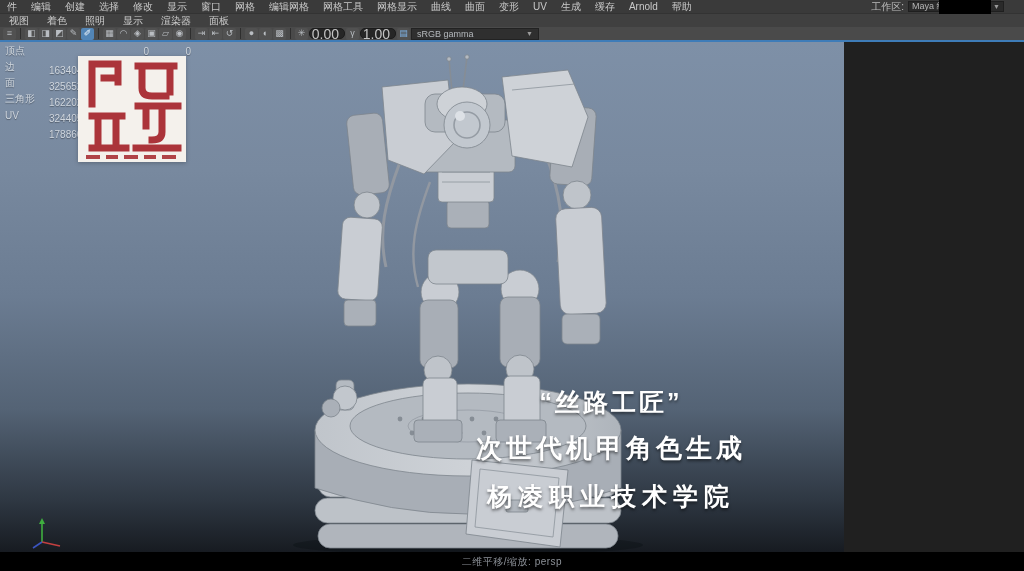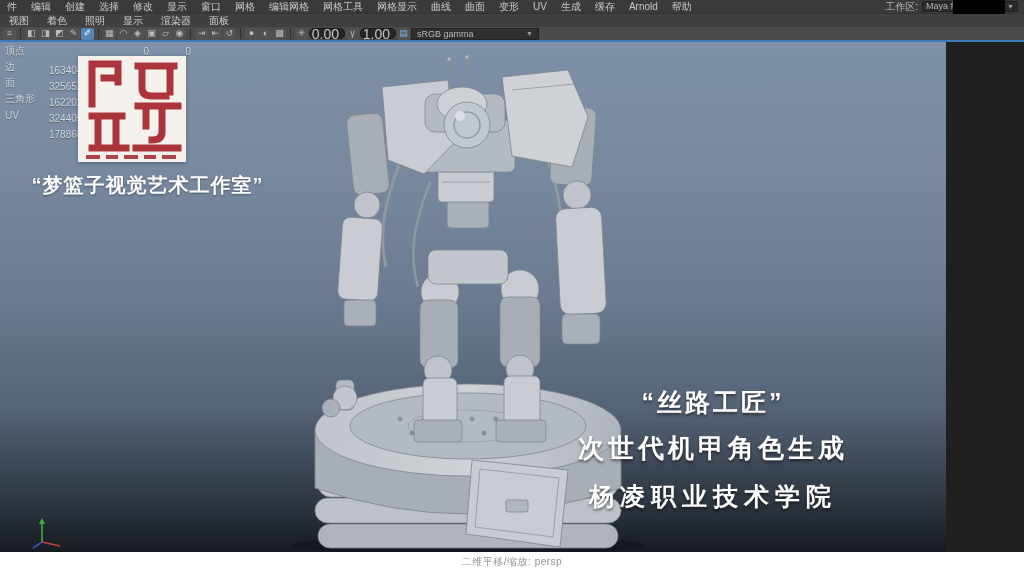--- a/index.html
+++ b/index.html
@@ -5,21 +5,21 @@
   * { margin:0; padding:0; box-sizing:border-box; }
   html,body { width:1024px; height:571px; overflow:hidden; background:#202020;
               font-family:"Liberation Sans","DejaVu Sans",sans-serif; }
   .app { position:relative; width:1024px; height:571px; }
 
   
   .menubar { height:13px; background:#3a3a3a; display:flex; align-items:center;
              font-size:10px; color:#c9c9c9; white-space:nowrap; }
   .menubar .mitem { padding:0 7px; cursor:default; }
   .menubar .spacer { flex:1; }
-  .workspace { display:flex; align-items:center; gap:4px; padding-right:6px; font-size:10px; color:#bdbdbd; }
+  .workspace { display:flex; align-items:center; gap:4px; padding-right:20px; font-size:10px; color:#bdbdbd; }
   .ws-drop { position:relative; width:96px; height:11px; background:#2a2a2a; border:1px solid #1f1f1f;
              display:flex; align-items:center; font-size:9px; color:#b5b5b5; padding:0 3px; }
   .ws-censor { position:absolute; left:30px; top:-2px; width:52px; height:14px; background:#000; }
   .ws-caret { margin-left:auto; font-size:7px; color:#9a9a9a; }
 
   .panelmenu { height:14px; background:#404040; border-top:1px solid #333; display:flex; align-items:center;
                font-size:10px; color:#cdcdcd; }
   .panelmenu .mitem { padding:0 9px; }
 
   .statusline { height:13px; background:#4a4a4a; display:flex; align-items:center; gap:1px; padding-left:3px; }
@@ -29,21 +29,21 @@
   .sep { width:1px; height:11px; background:#2e2e2e; margin:0 3px; }
   .numfield { width:36px; height:11px; background:#262626; border:1px solid #1c1c1c; border-radius:5px;
               color:#c3c3c3; font-size:14px; display:flex; align-items:center; justify-content:flex-end;
               padding:0 5px; }
   .cs-drop { width:128px; height:12px; background:#2f2f2f; border:1px solid #222; display:flex;
              align-items:center; font-size:9px; color:#b4b8bc; padding:0 5px; gap:19px; }
   .cs-drop .ws-caret { margin-left:auto; }
   .bluebar { height:2px; background:#3e7cb8; }
 
   
-  .viewport { position:relative; width:946px; height:510px;
+  .viewport { position:relative; width:844px; height:510px;
     background:linear-gradient(180deg,#7e90a7 0%,#78899f 25%,#6b7c92 50%,#546375 72%,#2e3742 90%,#171b21 100%); }
 
   .hud { position:absolute; left:5px; top:1px; font-size:10px; color:#cfd6de;
          text-shadow:0 1px 1px rgba(0,0,0,.35); }
   .hud-row { display:flex; height:16px; align-items:center; }
   .hud-label { width:44px; }
   .hud-value { width:58px;margin-top:38px; }
   .hud-sel { width:42px; text-align:right; }
 
   .seal { position:absolute; left:78px; top:14px; width:108px; height:106px; background:#f4f1ec;
@@ -58,21 +58,21 @@
 
   .cap { position:absolute; right:18px; top:344px; width:430px; text-align:center; color:#ffffff;
          text-shadow:0 2px 3px rgba(0,0,0,.5); }
   .cap-quote { font-size:25px; font-weight:bold; letter-spacing:3px; }
   .cap-title { font-size:26px; font-weight:bold; letter-spacing:4px; margin-top:12px; white-space:nowrap; }
   .cap-sub { font-size:25px; font-weight:bold; letter-spacing:6px; margin-top:14px; }
 
   .gizmo { position:absolute; left:26px; bottom:2px; }
 
   
-  .bottombar { height:19px; background:#ffffff; display:flex; align-items:center; justify-content:center; }
+  .bottombar { height:19px; background:#000000; display:flex; align-items:center; justify-content:center; }
   .bottombar .cam { font-size:10px; color:#8d9299; letter-spacing:.5px; }
 </style>
 </head>
 <body>
 
 <div class="app">
 
   <div class="menubar">
     <span class="mitem">件</span>
     <span class="mitem">编辑</span>
@@ -190,21 +190,20 @@
           <rect x="8" y="99" width="14" height="4"></rect>
             <rect x="28" y="99" width="12" height="4"></rect>
           <rect x="46" y="99" width="14" height="4"></rect>
             <rect x="66" y="99" width="12" height="4"></rect>
           <rect x="84" y="99" width="14" height="4"></rect>
         </g>
       </svg>
     </div>
 
     <div class="wm">
-      <div class="wm-quote">“梦篮子视觉艺术工作室”</div>
     </div>
 
     <svg width="1024" height="510" viewBox="0 0 1024 510" style="position:absolute;left:0;top:0">
       <defs>
         <linearGradient id="gBody" x1="0" y1="0" x2="1" y2="0">
           <stop offset="0" stop-color="#c0c5cb"></stop>
             <stop offset=".5" stop-color="#ced2d7"></stop>
             <stop offset="1" stop-color="#aeb4bb"></stop>
         </linearGradient>
       </defs>

